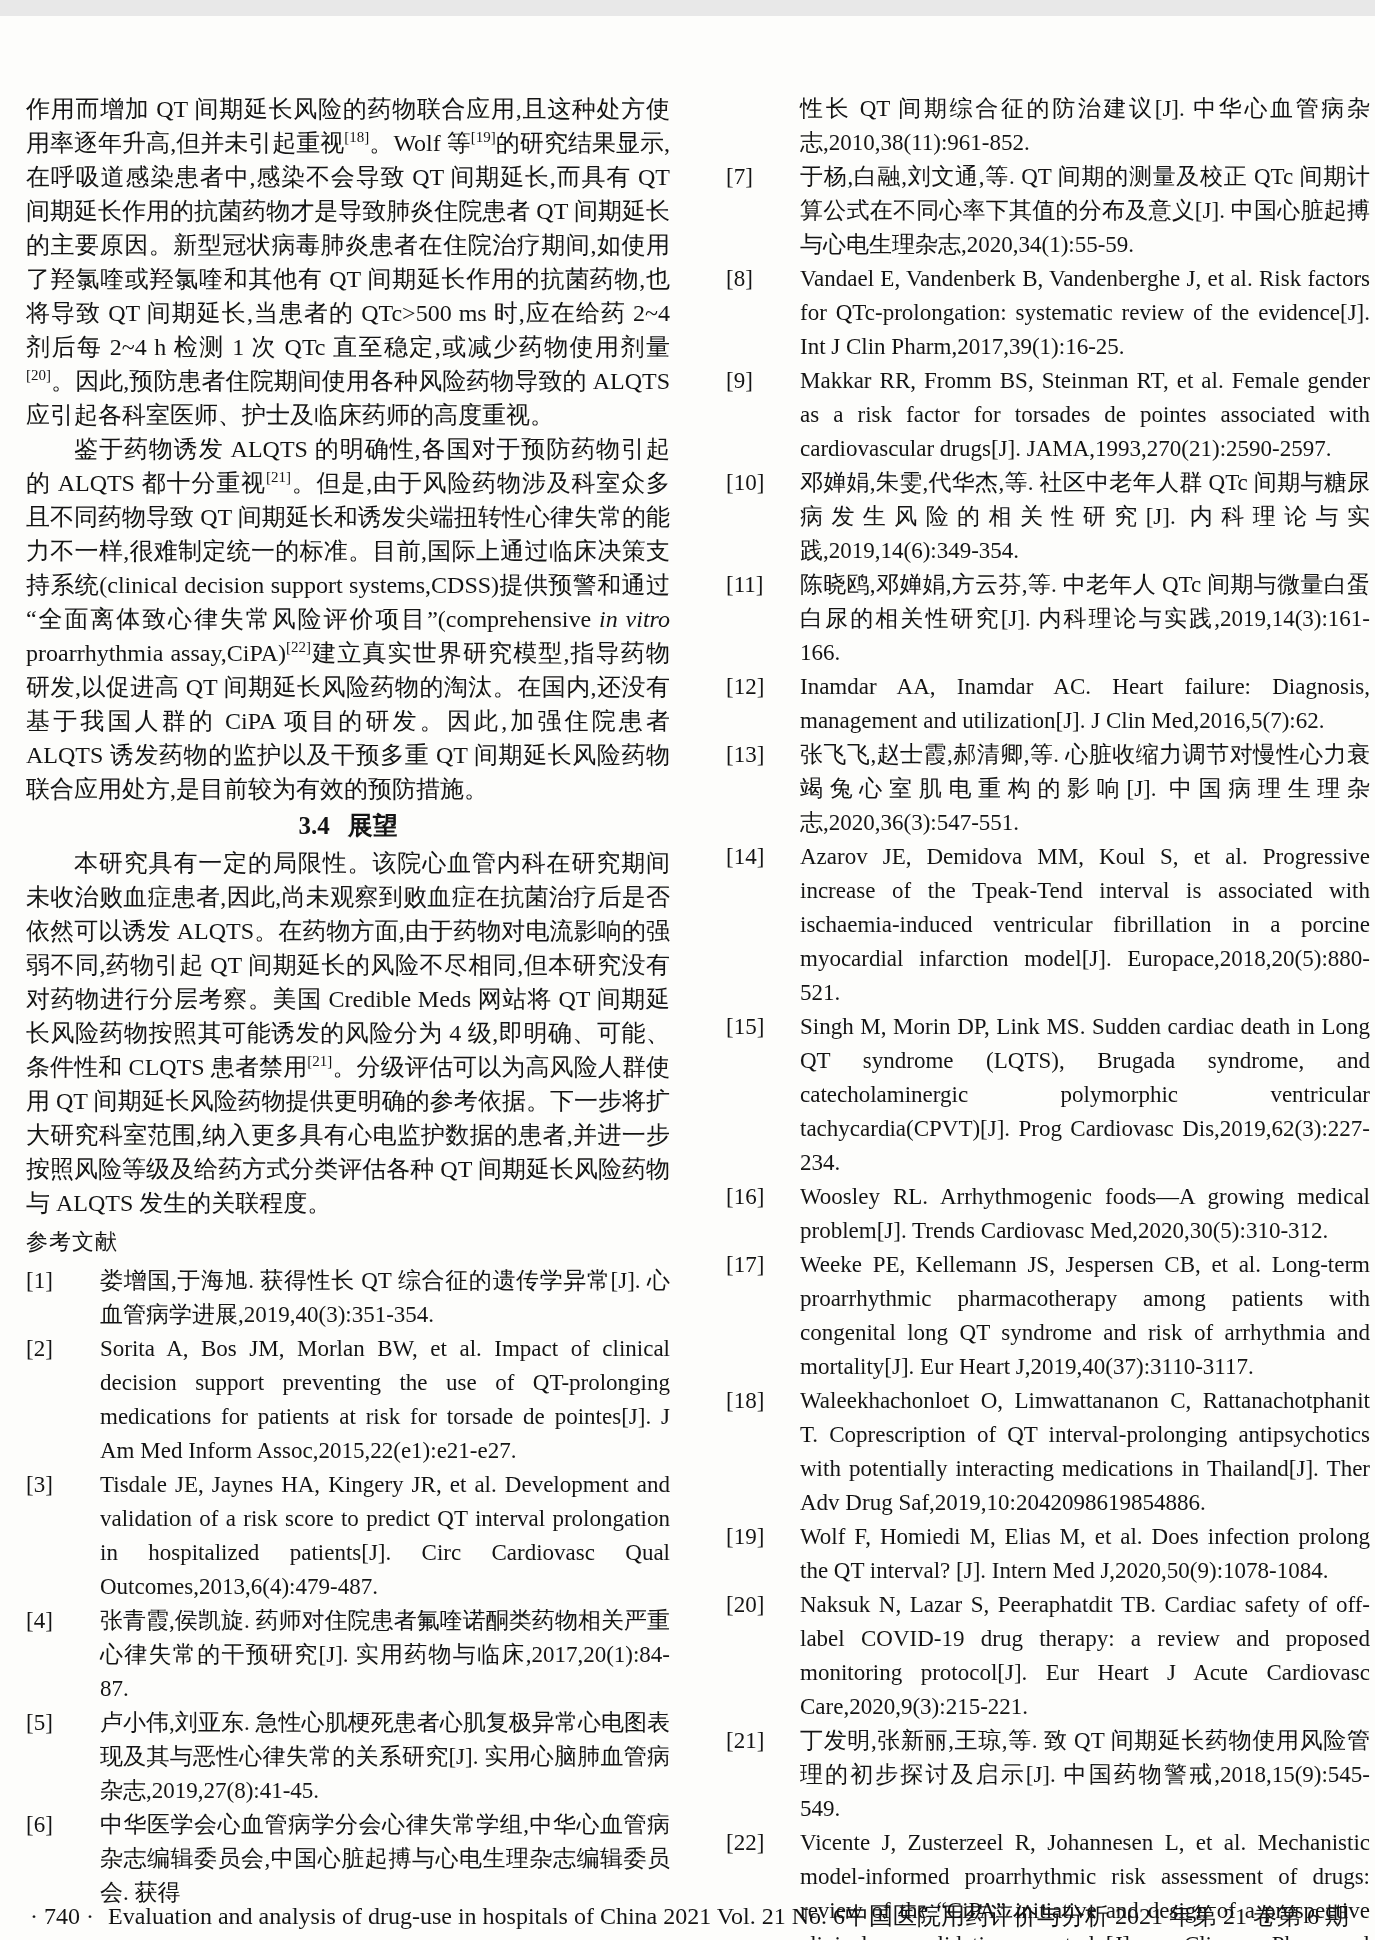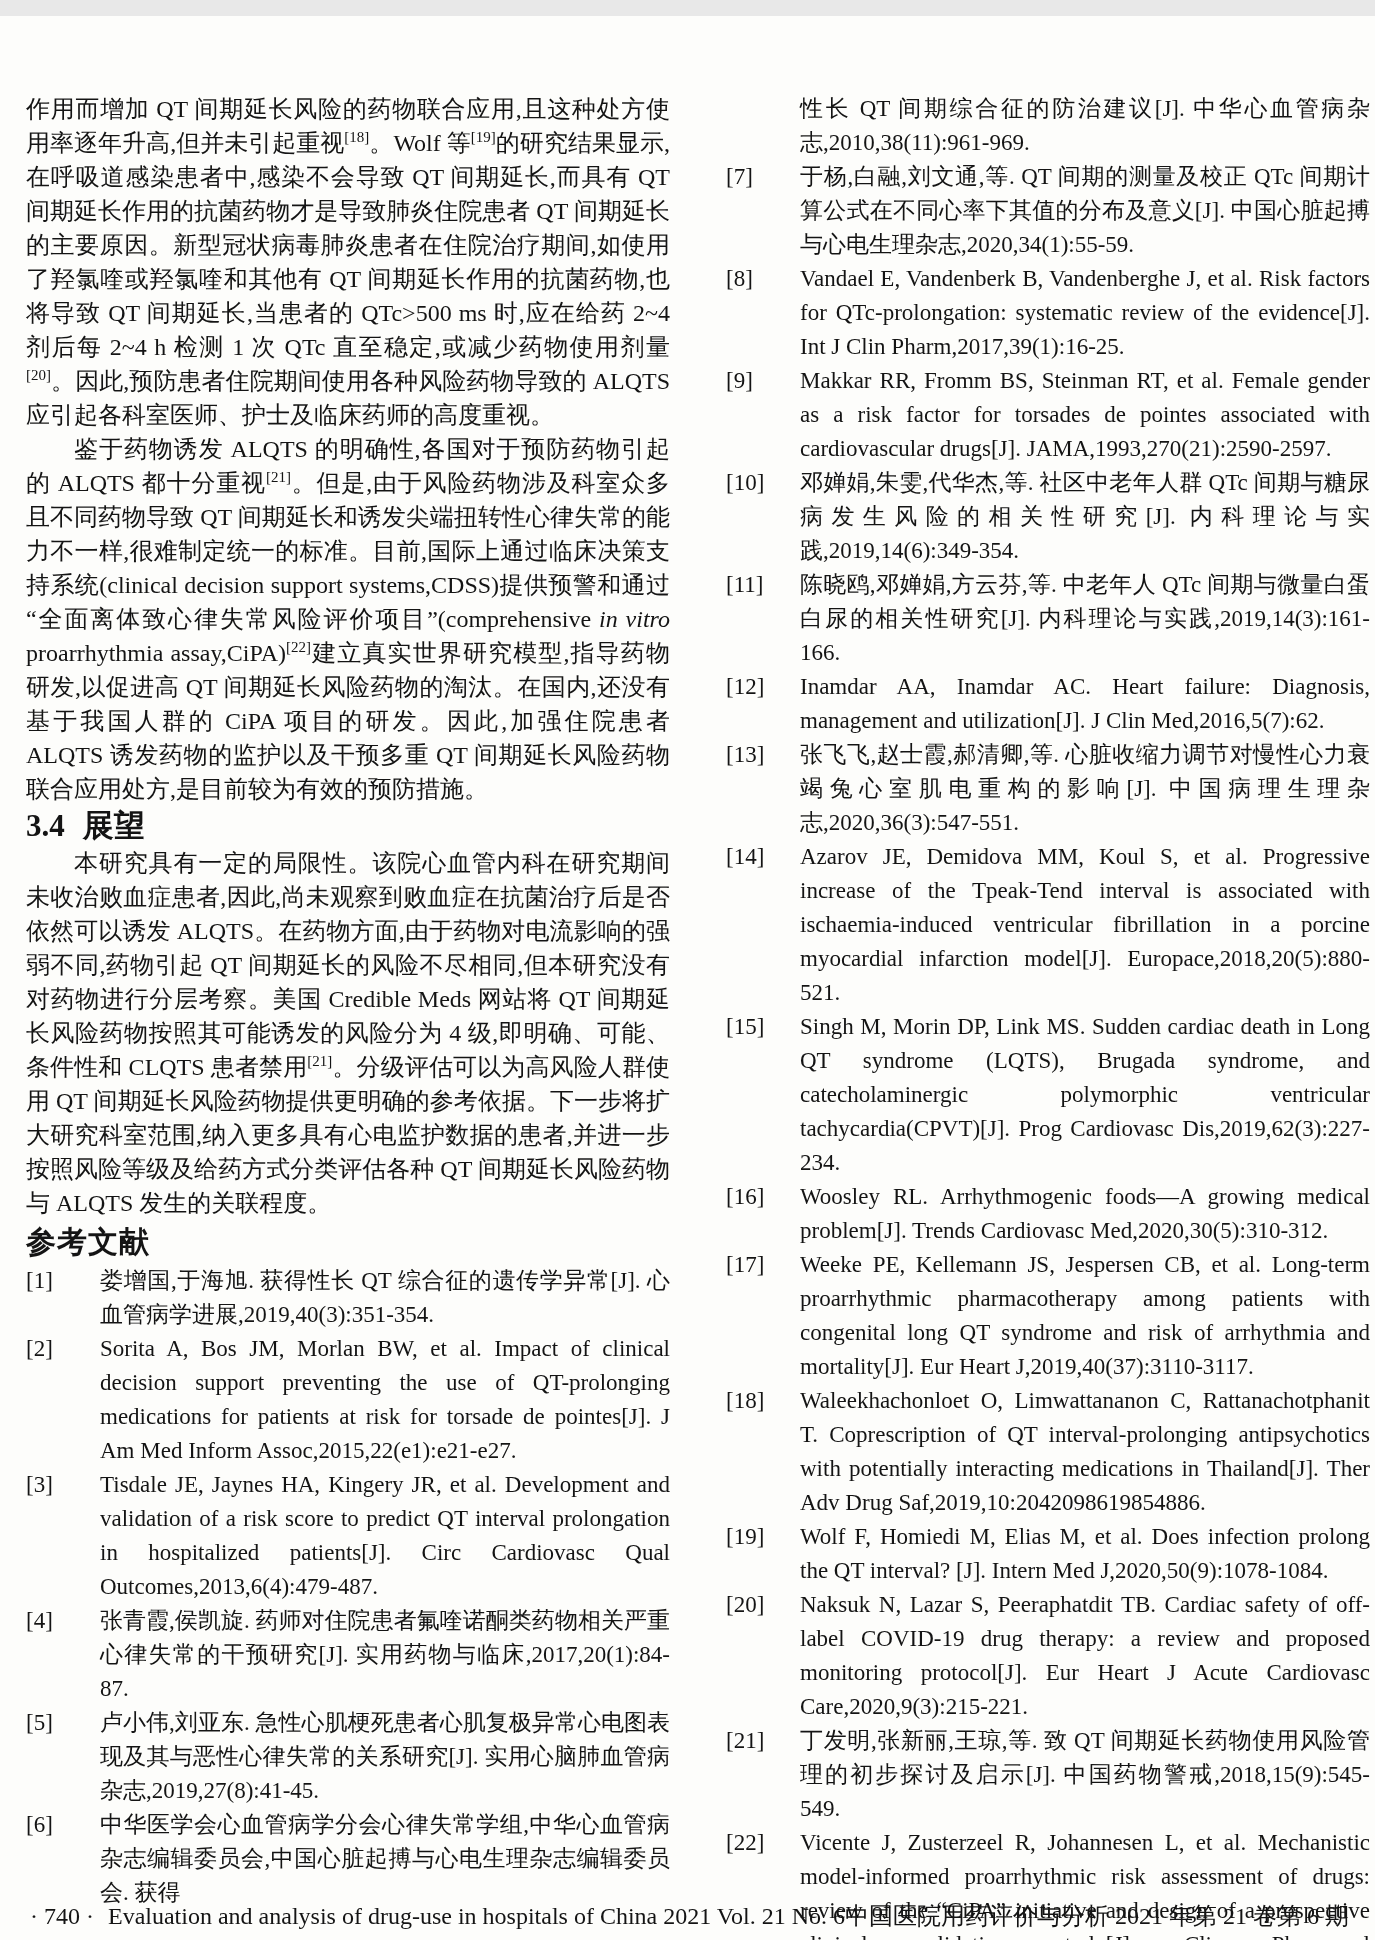--- a/index.html
+++ b/index.html
@@ -32,29 +32,29 @@
   .sup {
     font-size: 15px;
     position: relative;
     top: -9px;
     line-height: 0;
     white-space: nowrap;
   }
   .italic { font-style: italic; }
   .sec-heading {
     font-weight: bold;
-    font-size: 31px;
+    font-size: 25px;
     line-height: 40px;
     margin: 0;
-    text-align: left;
+    text-align: center;
   }
   .sec-heading .sec-num { margin-right: 18px; }
   .refs-heading {
-    font-weight: bold;
-    font-size: 30px;
+    font-weight: normal;
+    font-size: 22px;
     line-height: 44px;
     margin: 0;
     text-align: left;
     letter-spacing: 1px;
   }
   .ref-list { font-size: 23px; line-height: 34px; }
   .ref {
     display: flex;
     align-items: flex-start;
   }
@@ -137,21 +137,21 @@
             <span class="ref-num">[6]</span>
             <span class="ref-body">中华医学会心血管病学分会心律失常学组,中华心血管病杂志编辑委员会,中国心脏起搏与心电生理杂志编辑委员会. 获得</span>
           </div>
         </div>
 
     </div>
 
     <div class="col">
 
       <div class="ref-list">
-        <p class="para ref-cont">性长 QT 间期综合征的防治建议[J]. 中华心血管病杂志,2010,38(11):961-969.</p>
+        <p class="para ref-cont">性长 QT 间期综合征的防治建议[J]. 中华心血管病杂志,2010,38(11):961-852.</p>
 
         <div>
 
             <div class="ref">
               <span class="ref-num">[7]</span>
               <span class="ref-body">于杨,白融,刘文通,等. QT 间期的测量及校正 QTc 间期计算公式在不同心率下其值的分布及意义[J]. 中国心脏起搏与心电生理杂志,2020,34(1):55-59.</span>
             </div>
 
             <div class="ref">
               <span class="ref-num">[8]</span>

